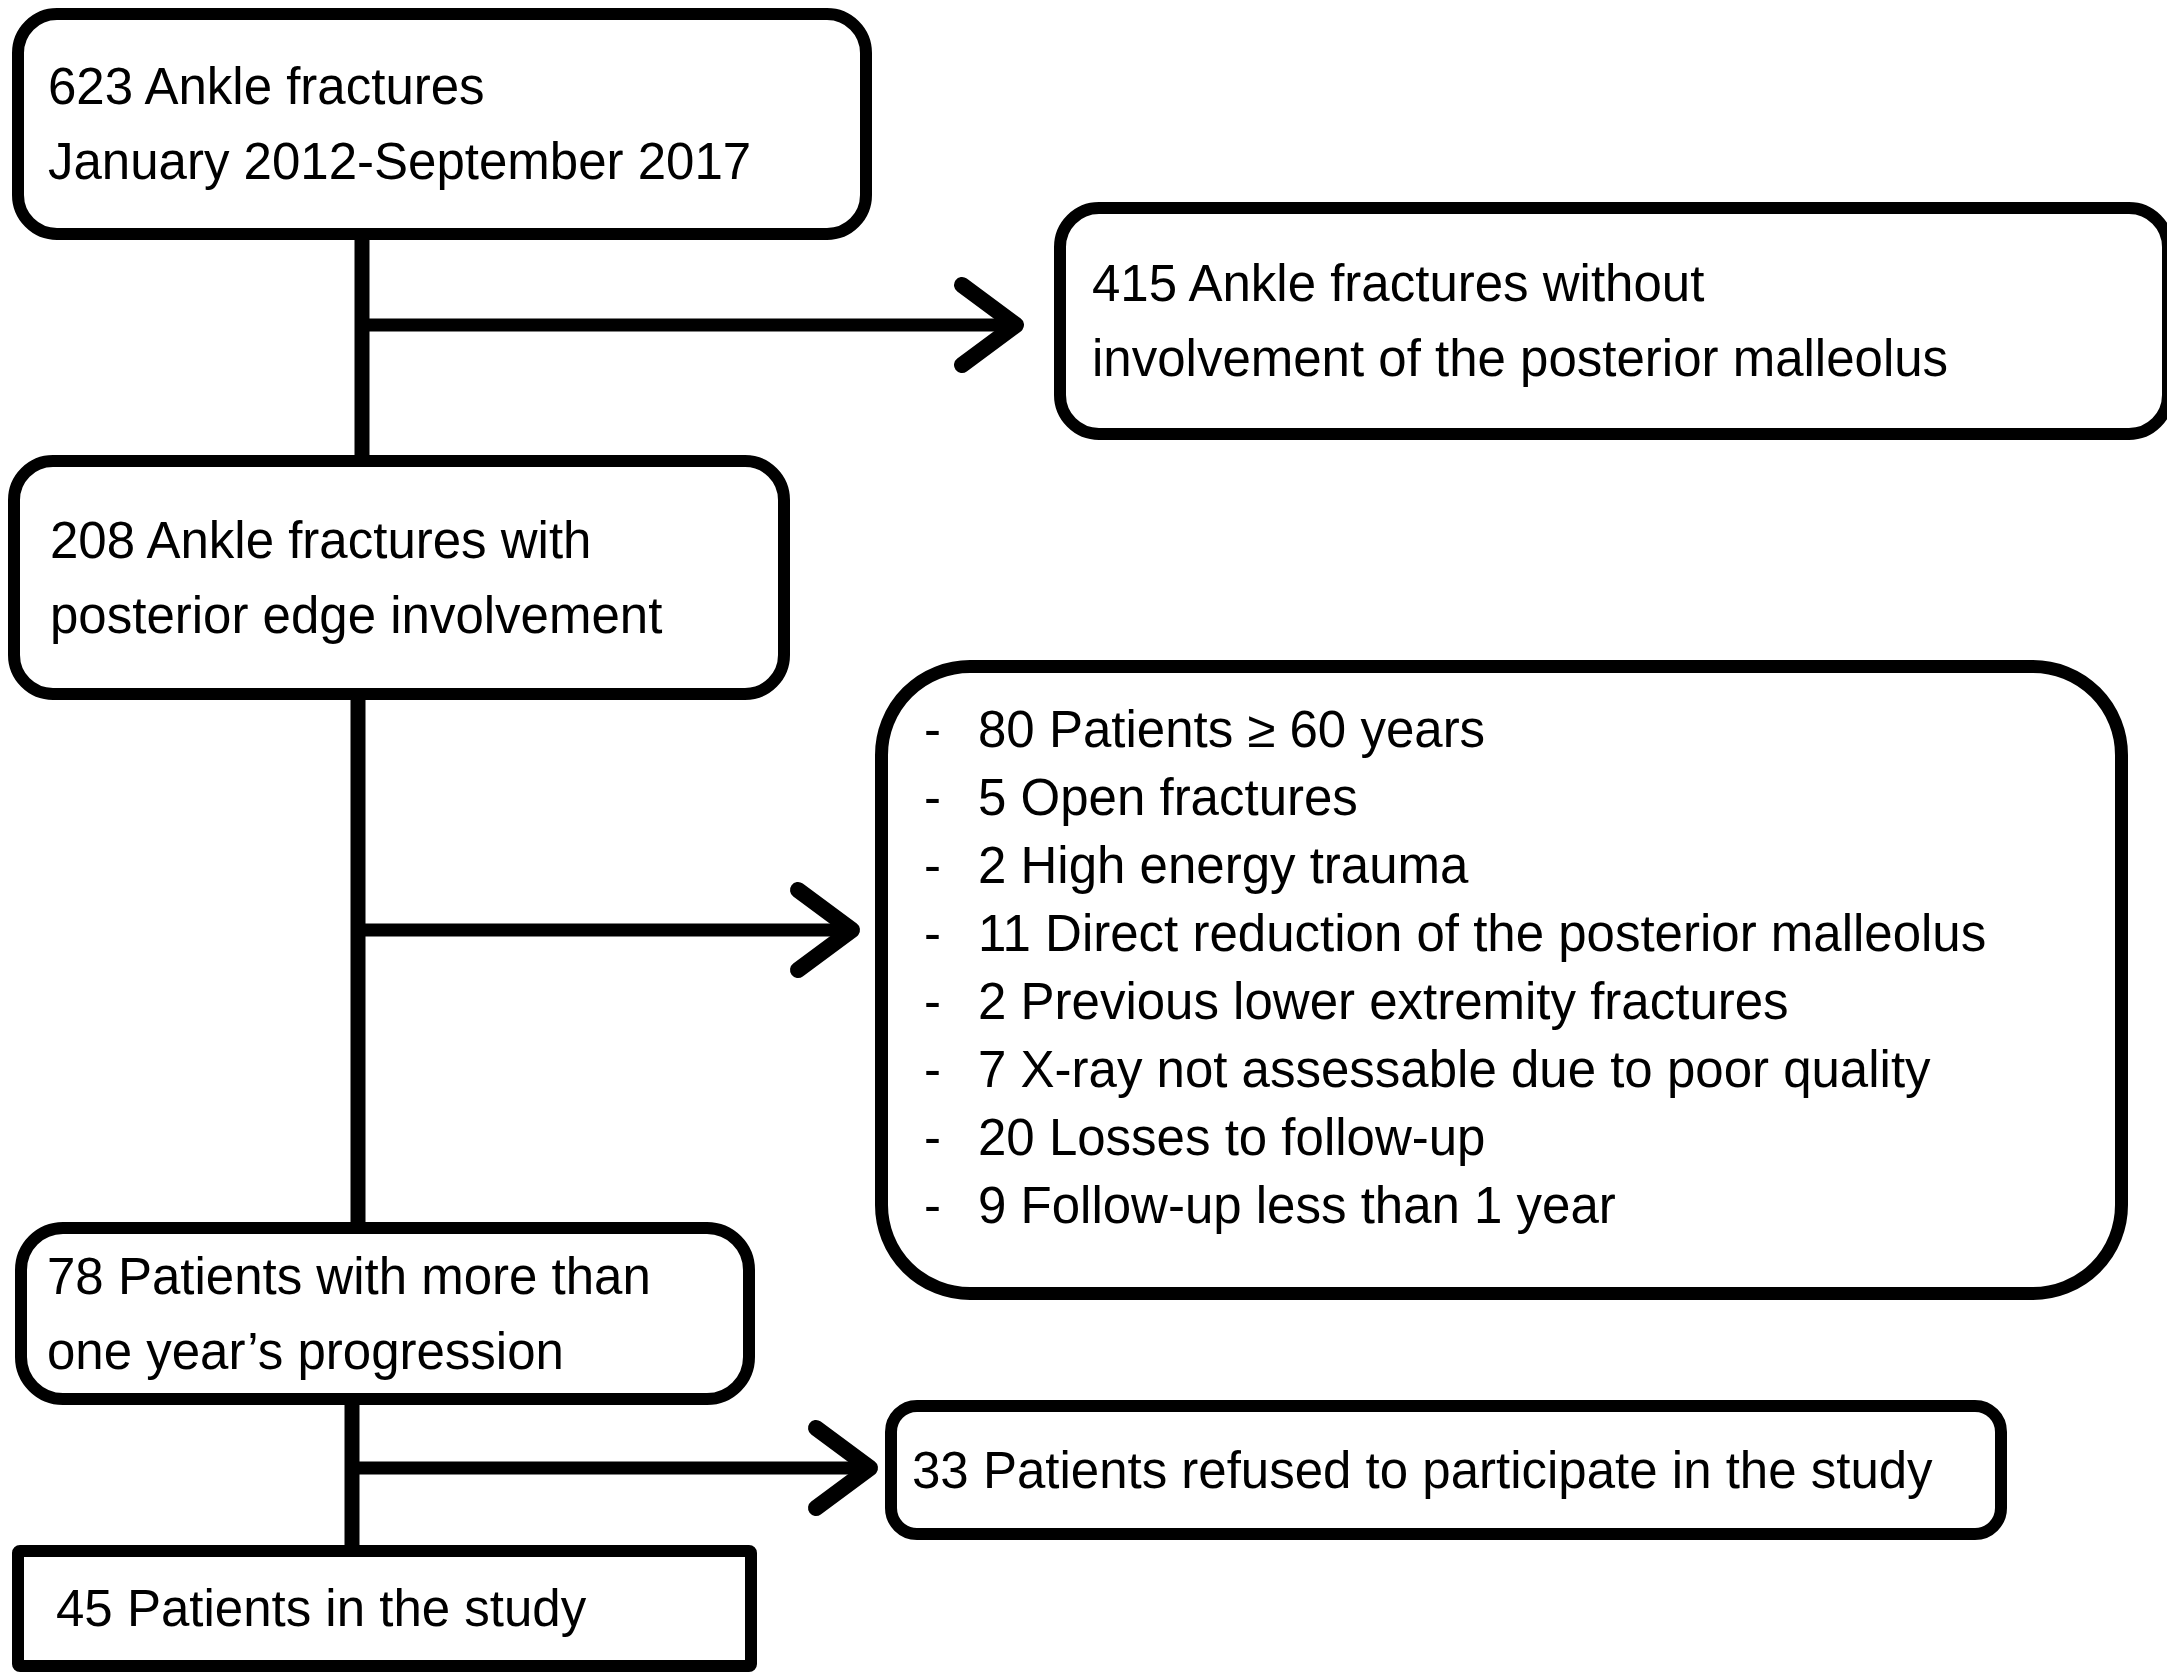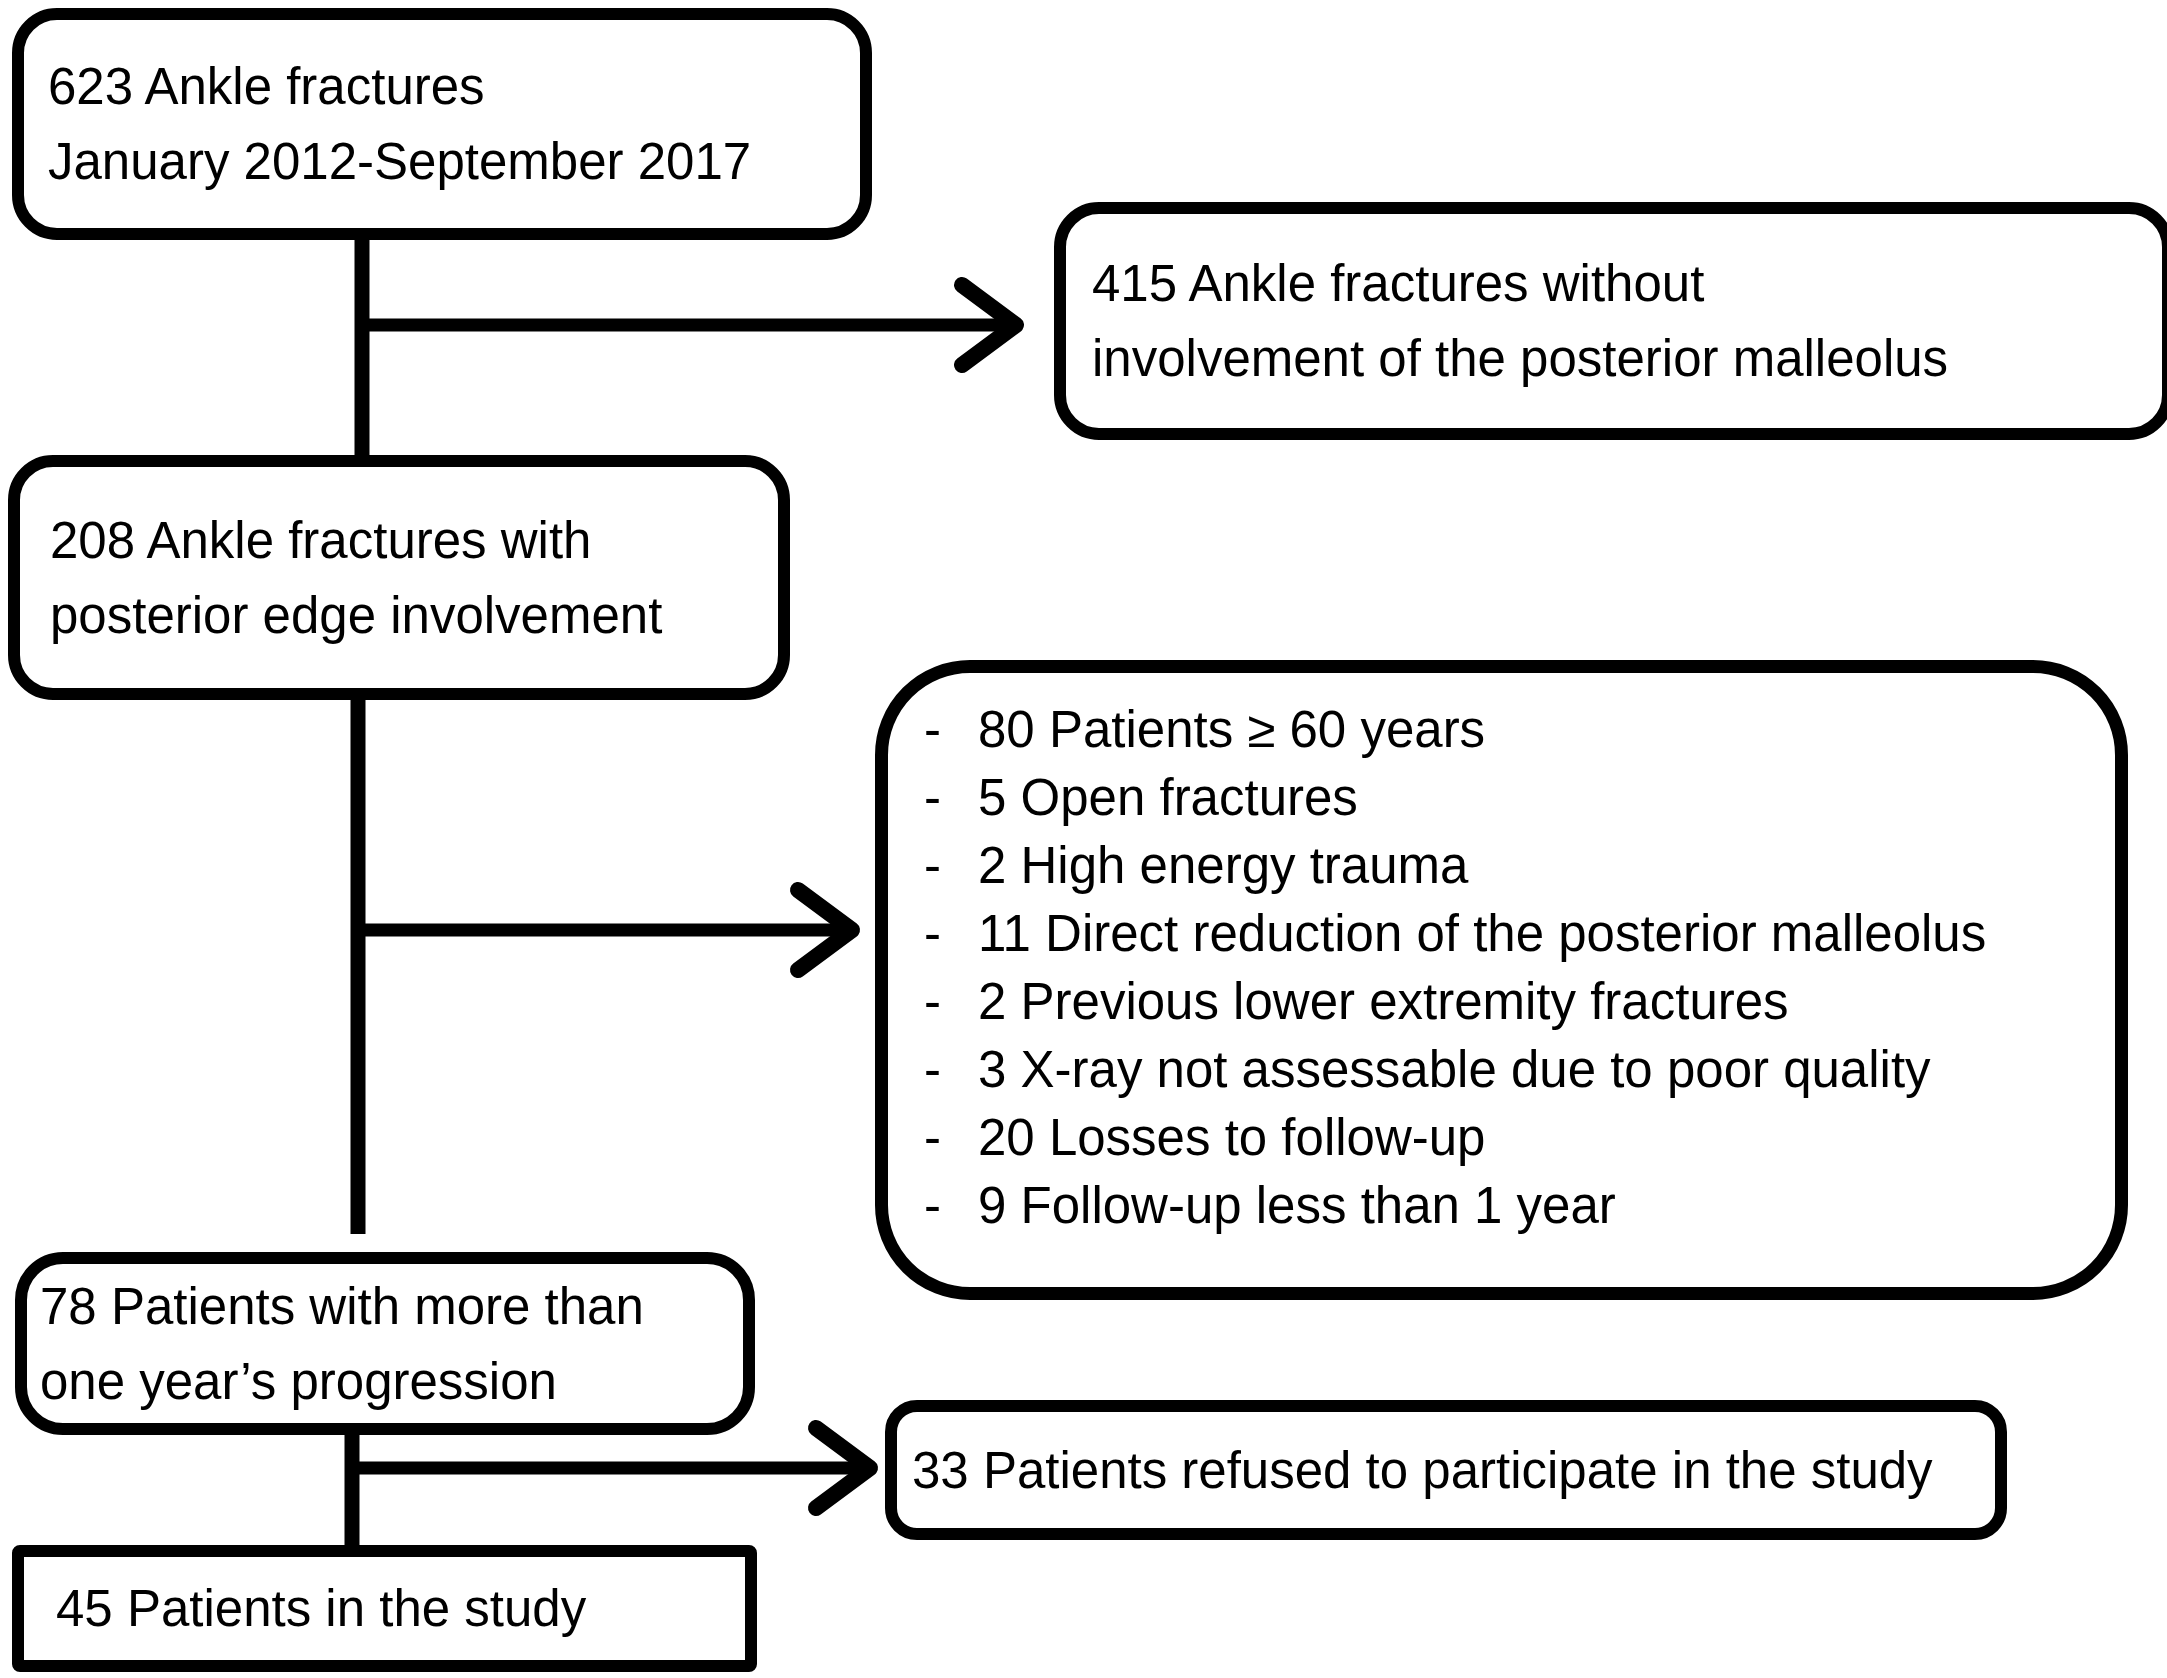--- a/index.html
+++ b/index.html
@@ -35,21 +35,21 @@
   .node .line {
     font-size: 51px;
     line-height: 75px;
     white-space: nowrap;
   }
   #node-total            { left: 12px;   top: 8px;    width: 860px;  height: 232px; border-radius: 45px; padding-left: 24px; }
   #node-no-involvement   { left: 1054px; top: 202px;  width: 1120px; height: 238px; border-radius: 45px; padding-left: 26px; }
   #node-posterior-edge   { left: 8px;    top: 455px;  width: 782px;  height: 245px; border-radius: 45px; padding-left: 30px; }
   #node-exclusions       { left: 875px;  top: 660px;  width: 1253px; height: 640px; border-radius: 95px;
                            border-width: 13px; justify-content: flex-start; padding: 22px 20px 0 36px; }
-  #node-progression      { left: 15px;   top: 1222px; width: 740px;  height: 183px; border-radius: 48px; padding-left: 13px; margin-top: 30px; }
+  #node-progression      { left: 15px;   top: 1222px; width: 740px;  height: 183px; border-radius: 48px; padding-left: 20px; }
   #node-refused          { left: 885px;  top: 1400px; width: 1122px; height: 140px; border-radius: 32px; padding-left: 15px; }
   #node-in-study         { left: 12px;   top: 1545px; width: 745px;  height: 127px; border-radius: 8px; padding-left: 32px; }
   .ex-row {
     display: flex;
     align-items: center;
     height: 68px;
     font-size: 51px;
     white-space: nowrap;
   }
   .ex-marker {
@@ -115,21 +115,21 @@
     <div class="ex-row">
       <span class="ex-marker">-</span>
       <span>11 Direct reduction of the posterior malleolus</span>
     </div>
     <div class="ex-row">
       <span class="ex-marker">-</span>
       <span>2 Previous lower extremity fractures</span>
     </div>
     <div class="ex-row">
       <span class="ex-marker">-</span>
-      <span>3 X-ray not assessable due to poor quality</span>
+      <span>7 X-ray not assessable due to poor quality</span>
     </div>
     <div class="ex-row">
       <span class="ex-marker">-</span>
       <span>20 Losses to follow-up</span>
     </div>
     <div class="ex-row">
       <span class="ex-marker">-</span>
       <span>9 Follow-up less than 1 year</span>
     </div>
   </div>

